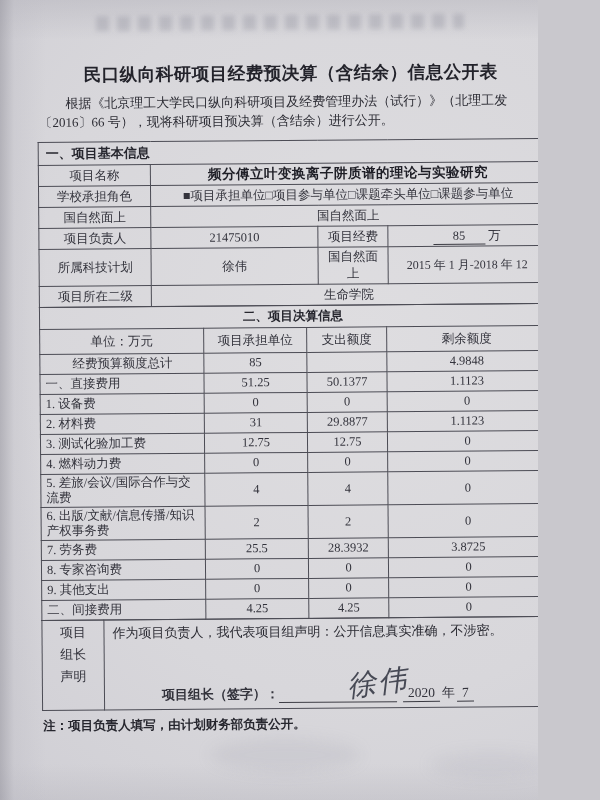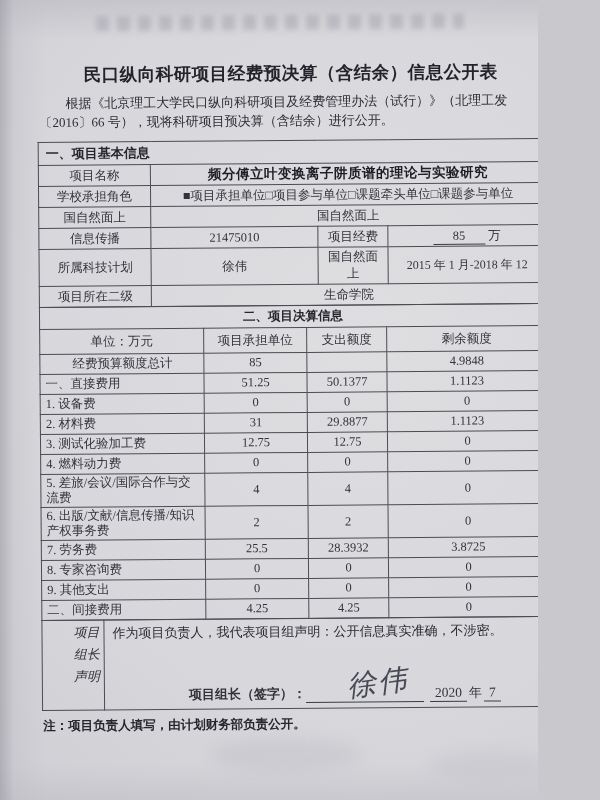--- a/index.html
+++ b/index.html
@@ -48,29 +48,29 @@
   .t1 td{ height:21px; text-align:center; }
   .t1 td.sec{ text-align:left; }
   .pname{ font-weight:bold; font-size:13.5px; color:#1e1e26; letter-spacing:.5px; }
   .u85{ display:inline-block; min-width:52px; text-align:center;
     border-bottom:1px solid #3c3c44; padding:0 4px; }
   .t2 th{ height:25px; text-align:center; }
   .t2 td{ height:20px; text-align:center; font-size:12.5px; }
   .t2 td.nm{ text-align:left; line-height:15px; padding-left:5px; }
   .t2 tr.first td.nm{ text-align:center; }
   .t3 td{ vertical-align:top; }
-  .side{ width:62px; text-align:right; vertical-align:middle;font-style:italic; }
+  .side{ width:62px; text-align:center; vertical-align:middle; }
   .side span{ display:block; line-height:22px; font-size:13px; }
   .declcell{ position:relative; height:90px; padding:4px 8px; }
   .statement{ font-size:13px; color:#2a2a32; line-height:18px; }
   .signline{
     position:absolute; left:0; right:0; bottom:5px;
     display:flex; align-items:flex-end; font-size:13px;
   }
-  .signlabel{ margin-left:84px; font-weight:bold; white-space:nowrap; }
+  .signlabel{ margin-left:57px; font-weight:bold; white-space:nowrap; }
   .sigrule{ flex:0 0 118px; border-bottom:1px solid #3c3c44; height:14px; }
   .signature{
     position:absolute; left:242px; bottom:4px; font-size:29px;
     font-style:italic; color:#3b3e4a; transform:rotate(-7deg);
     letter-spacing:2px; opacity:.92; white-space:nowrap;
   }
   .dategrp{ margin-left:6px; margin-right:4px; white-space:nowrap; display:flex; align-items:flex-end; }
   .du{ display:inline-block; text-align:center; border-bottom:1.5px solid #3a3a42;
     padding:0 5px; font-size:13.5px; }
   .dunit{ padding:0 2px; font-size:13px; }
@@ -106,21 +106,21 @@
       </tr>
       <tr>
         <td>学校承担角色</td>
         <td colspan="3">■项目承担单位□项目参与单位□课题牵头单位□课题参与单位</td>
       </tr>
       <tr>
         <td>国自然面上</td>
         <td colspan="3">国自然面上</td>
       </tr>
       <tr>
-        <td>信息传播</td>
+        <td>项目负责人</td>
         <td>21475010</td>
         <td>项目经费</td>
         <td><span class="u85">85</span> <span>万</span></td>
       </tr>
       <tr>
         <td>所属科技计划</td>
         <td>徐伟</td>
         <td>国自然面上</td>
         <td style="padding:1px 1px; font-size:12px; white-space:nowrap;">2015 年 1 月-2018 年 12</td>
       </tr>

